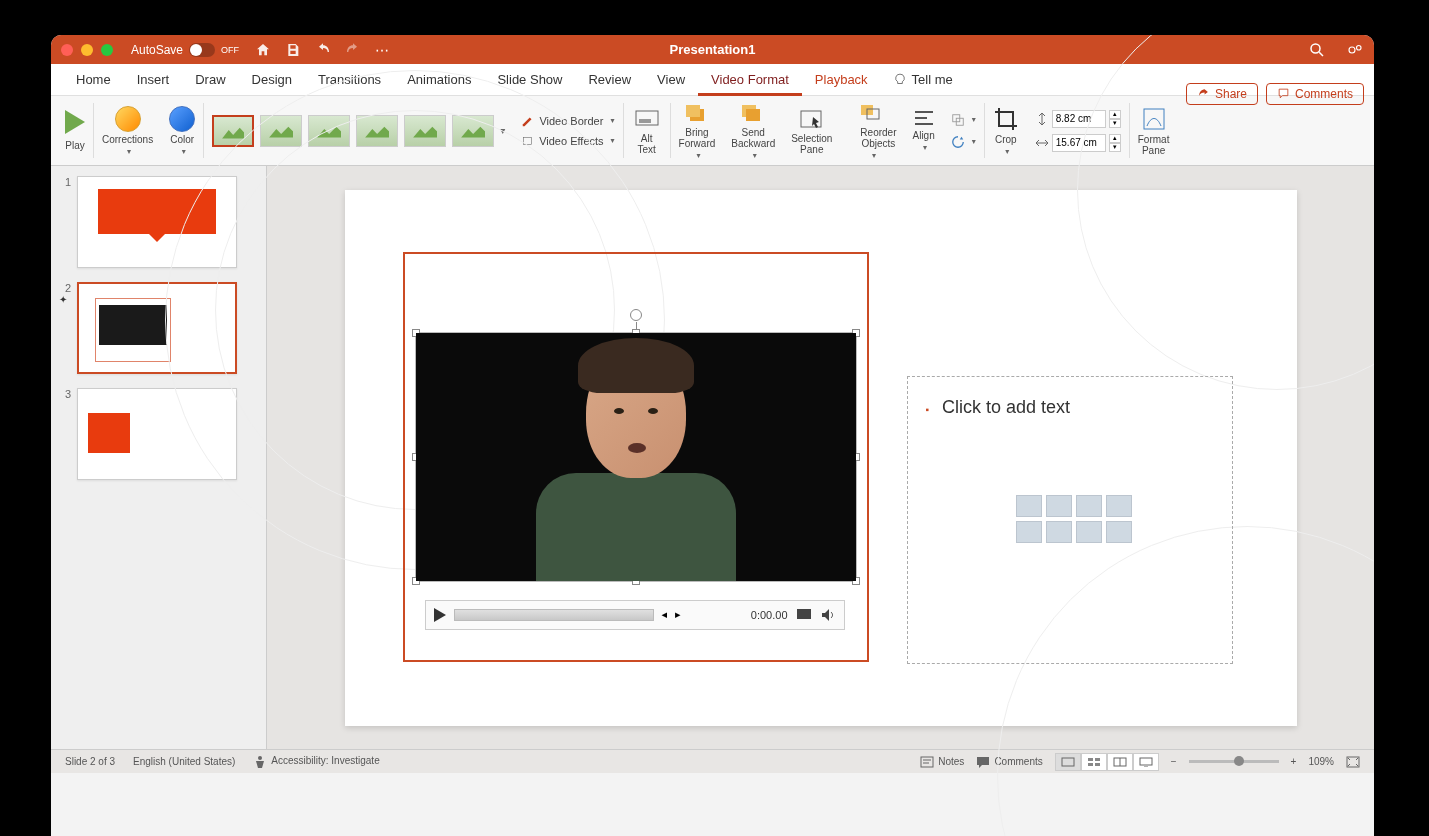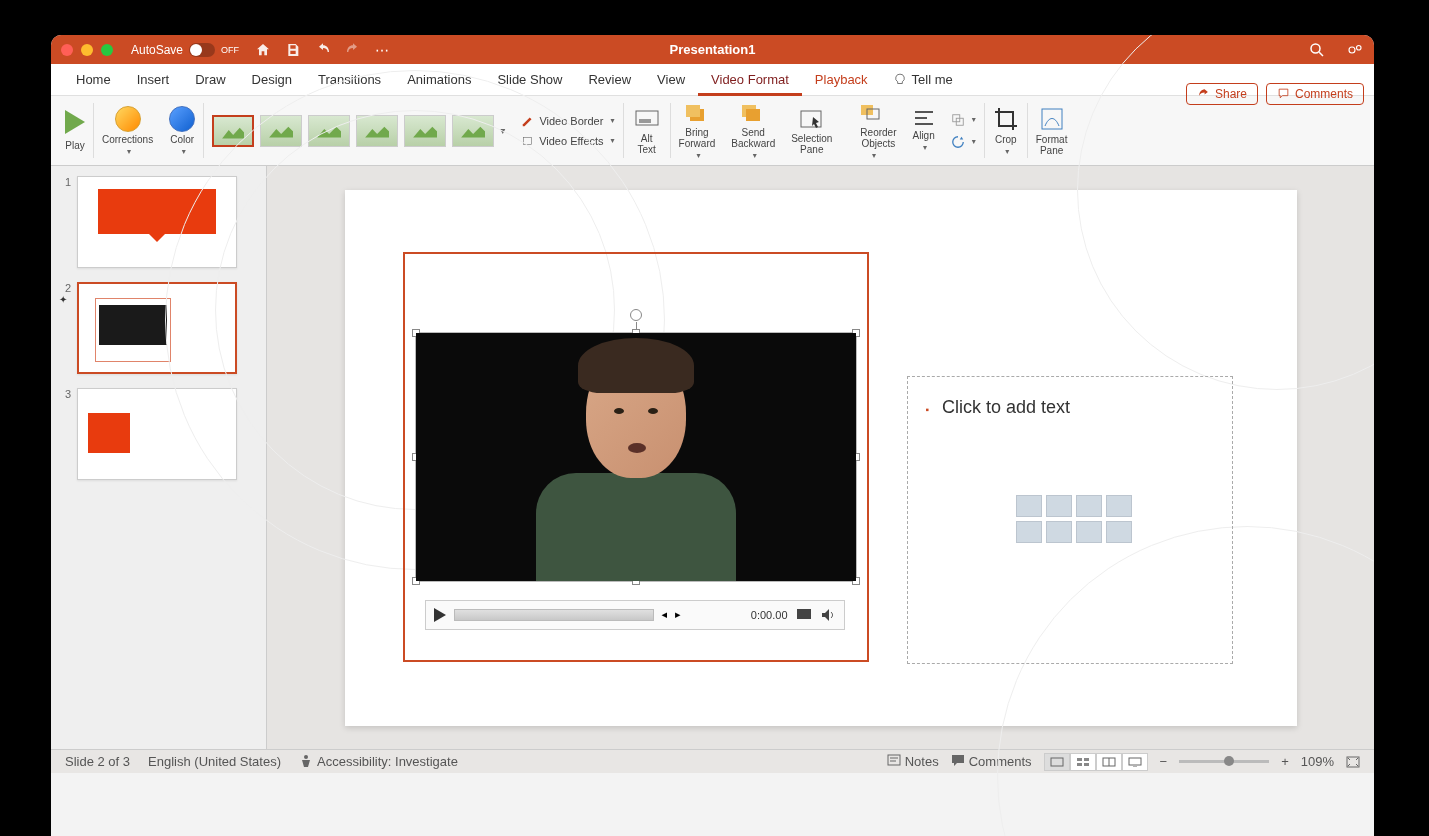--- a/index.html
+++ b/index.html
@@ -92,21 +92,21 @@
 .pb-track { flex:0 0 200px; height:12px; border:1px solid #bbb; background:linear-gradient(#e0e0e0,#c8c8c8); }
 .pb-time { font-size:11px; color:#333; margin-left:auto; }
 
 .title-ph { position:absolute; left:562px; top:60px; width:326px; height:116px; border:1px dashed #aaa; display:flex; align-items:center; padding:0 18px; font-size:26px; color:#888; font-weight:300; }
 .text-ph { position:absolute; left:562px; top:186px; width:326px; height:288px; border:1px dashed #aaa; padding:20px 18px; font-size:18px; color:#333; }
 .text-ph::before { content:"▪"; color:#cb4b24; margin-right:8px; font-size:10px; }
 .ph-icons { position:absolute; left:108px; top:118px; display:flex; flex-wrap:wrap; width:130px; gap:4px; opacity:0.6; }
 .ph-icons div { width:26px; height:22px; background:#b0c0d0; border:1px solid #90a0b0; }
 
 
-.statusbar { height:24px; background:#e8e6e4; border-top:1px solid #ccc; display:flex; align-items:center; padding:9px 14px; font-size:13px; color:#555; gap:18px; }
+.statusbar { height:24px; background:#e8e6e4; border-top:1px solid #ccc; display:flex; align-items:center; padding:9px 14px; font-size:10px; color:#555; gap:18px; }
 .sb-right { margin-left:auto; display:flex; align-items:center; gap:12px; }
 .sb-btn { display:flex; align-items:flex-start; gap:4px; }
 .view-btns { display:flex; }
 .vbtn { width:26px; height:18px; border:1px solid #ccc; background:#fff; display:flex; align-items:center; justify-content:center; }
 .vbtn.active { background:#ddd; }
 .zoom-slider { width:90px; height:3px; background:#bbb; position:relative; }
 .zoom-slider::after { content:""; position:absolute; left:50%; top:-4px; width:10px; height:10px; border-radius:50%; background:#888; }
 </style>
 </head>
 <body>
@@ -285,20 +285,42 @@
             <path d="M12 2l2 3-4 0z" fill="#4080c0"></path>
           </svg>
         </div>
     </div>
     <div class="r-sep"></div>
     <div class="rgroup dd">
       <svg class="crop-icon" viewBox="0 0 26 26">
           <path d="M6 2v18h18M2 6h18v18" fill="none" stroke="#333" stroke-width="2"></path>
         </svg>
       <div class="r-lbl">Crop</div>
+    </div>
+    <div class="rgroup" style="gap:6px;">
+      <div class="sz-row">
+        <svg viewBox="0 0 14 14">
+            <path d="M7 1v12M4 4l3-3 3 3M4 10l3 3 3-3" stroke="#666" fill="none"></path>
+          </svg>
+        <input class="sz-input" value="8.82 cm" style="">
+        <div class="spin">
+            <div>▴</div>
+            <div>▾</div>
+          </div>
+      </div>
+      <div class="sz-row">
+        <svg viewBox="0 0 14 14">
+            <path d="M1 7h12M4 4L1 7l3 3M10 4l3 3-3 3" stroke="#666" fill="none"></path>
+          </svg>
+        <input class="sz-input" value="15.67 cm" style="">
+        <div class="spin">
+            <div>▴</div>
+            <div>▾</div>
+          </div>
+      </div>
     </div>
     <div class="r-sep"></div>
     <div class="rgroup">
       <svg class="crop-icon" viewBox="0 0 26 26">
           <rect x="3" y="3" width="20" height="20" fill="none" stroke="#4080c0"></rect>
           <path d="M6 20c4-10 10-10 14 0" fill="none" stroke="#4080c0"></path>
         </svg>
       <div class="r-lbl" style="white-space:pre;">Format
 Pane</div>
     </div>

